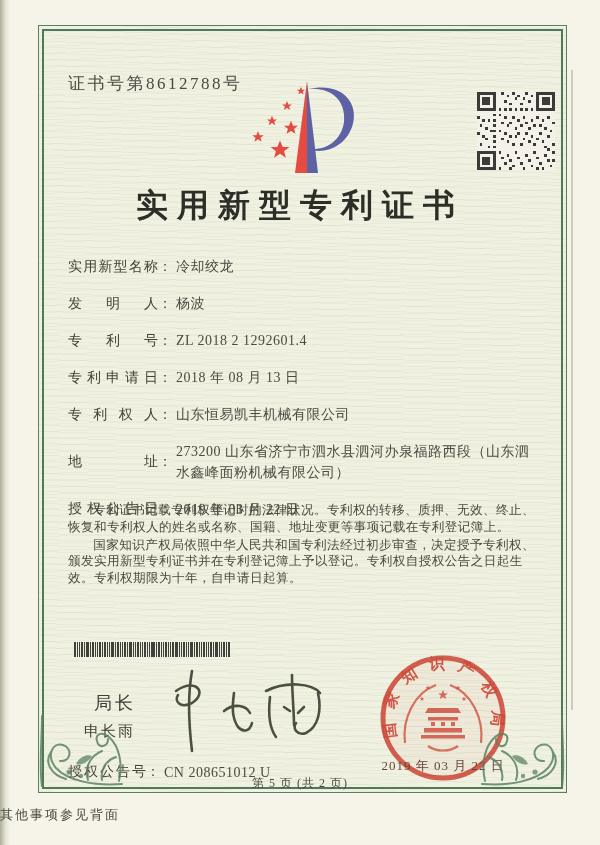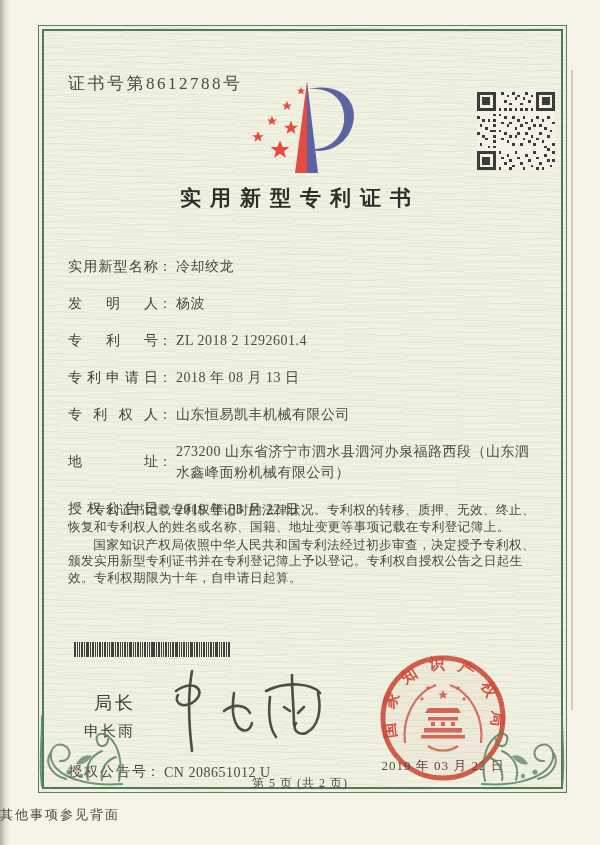--- a/index.html
+++ b/index.html
@@ -18,21 +18,21 @@
     border:1px solid #56805f;
     background:
       repeating-linear-gradient(2deg,rgba(150,175,130,.10) 0 1px,rgba(0,0,0,0) 1px 6px),
       repeating-linear-gradient(-2deg,rgba(150,175,130,.08) 0 1px,rgba(0,0,0,0) 1px 7px),
       #f0f1e1;}
   .frame-inner{position:absolute;inset:3px;border:2px solid #4d7a58;}
   .cert-no{position:absolute;left:68px;top:72px;font-size:17px;letter-spacing:2.5px;color:#4a4a42;}
   .logo{position:absolute;left:244px;top:75px;width:120px;height:108px;}
   .qr{position:absolute;left:477px;top:91px;width:78px;height:80px;}
   .title{position:absolute;left:0;right:0;top:184px;text-align:center;
-    font-size:21px;font-weight:bold;letter-spacing:9px;color:#2e2e28;}
+    font-size:32px;font-weight:bold;letter-spacing:9px;color:#2e2e28;}
   
   .fields{position:absolute;left:68px;top:256px;width:472px;font-size:14px;color:#4c4a42;}
   .frow{display:flex;line-height:20px;margin-bottom:16px;align-items:center;}
   .flabel{display:inline-block;width:90px;text-align:justify;text-align-last:justify;flex:0 0 90px;color:#454339;}
   .fcolon{flex:0 0 auto;}
   .fvalue{margin-left:4px;flex:1;line-height:21px;letter-spacing:.5px;}
   .grant-row{display:flex;line-height:20px;flex-direction:column;}
   .g1{display:flex;width:263px;flex:0 0 263px;}
   .g2{display:flex;flex:1;}
   .g2 .flabel{width:78px;flex-basis:78px;}

